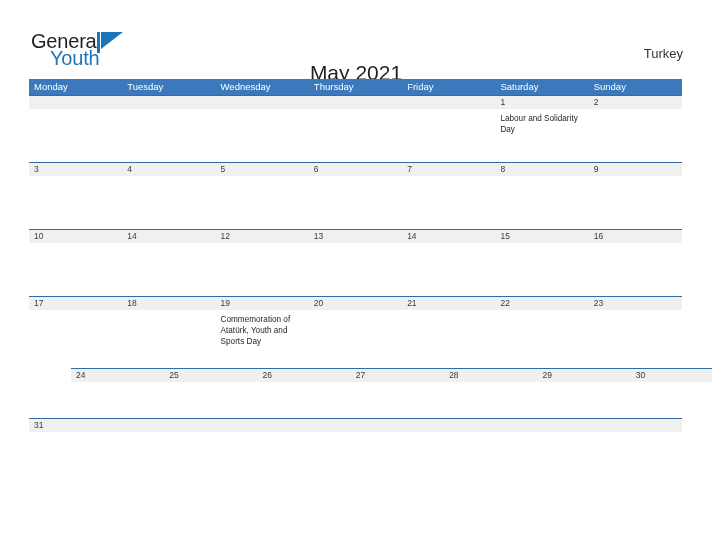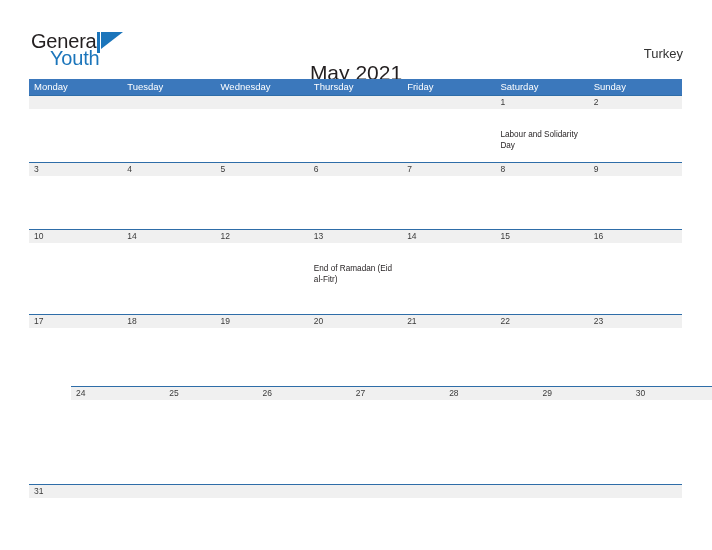--- a/index.html
+++ b/index.html
@@ -100,24 +100,24 @@
   }
 
   .week-row {
     width: 653px;
     border-top: 1.5px solid #2e6da8;
     box-sizing: border-box;
     background: #ffffff;
   }
   .week-row.r0 { height: 67px; }
   .week-row.r1 { height: 67px; }
-  .week-row.r2 { height: 85px; }
+  .week-row.r2 { height: 67px; }
   .week-row.r3 { height: 72px; }
   .week-row.r4 { height: 50px; margin-left: 42px; }
-  .week-row.r5 { height: 34px; margin-top: 48px; }
+  .week-row.r5 { height: 34px; }
 
   .numbers-band {
     display: flex;
     width: 653px;
     height: 13px;
     background: #f0f0f0;
   }
   .num-cell {
     width: 93.285px;
     height: 13px;
@@ -128,21 +128,21 @@
     box-sizing: border-box;
     font-family: "Liberation Sans", sans-serif;
   }
   .events-band {
     display: flex;
     width: 653px;
   }
   .event-cell {
     width: 93.285px;
     padding-left: 5px;
-    padding-top: 20px;
+    padding-top: 4px;
     padding-right: 4px;
     box-sizing: border-box;
     font-size: 8.2px;
     line-height: 11px;
     color: #231f20;
     font-family: "Liberation Sans", sans-serif;
   }
 </style>
 </head>
 <body>
@@ -223,37 +223,45 @@
         <div class="num-cell">12</div>
         <div class="num-cell">13</div>
         <div class="num-cell">14</div>
         <div class="num-cell">15</div>
         <div class="num-cell">16</div>
       </div>
       <div class="events-band">
         <div class="event-cell"></div>
         <div class="event-cell"></div>
         <div class="event-cell"></div>
-        <div class="event-cell">End of Ramadan (Eid al-Fitr)</div>
         <div class="event-cell"></div>
         <div class="event-cell"></div>
         <div class="event-cell"></div>
       </div>
     </div>
 
     <div class="week-row r3">
       <div class="numbers-band">
         <div class="num-cell">17</div>
         <div class="num-cell">18</div>
         <div class="num-cell">19</div>
         <div class="num-cell">20</div>
         <div class="num-cell">21</div>
         <div class="num-cell">22</div>
         <div class="num-cell">23</div>
       </div>
+      <div class="events-band">
+        <div class="event-cell"></div>
+        <div class="event-cell"></div>
+        <div class="event-cell">Commemoration of Atatürk, Youth and Sports Day</div>
+        <div class="event-cell"></div>
+        <div class="event-cell"></div>
+        <div class="event-cell"></div>
+        <div class="event-cell"></div>
+      </div>
     </div>
 
     <div class="week-row r4">
       <div class="numbers-band">
         <div class="num-cell">24</div>
         <div class="num-cell">25</div>
         <div class="num-cell">26</div>
         <div class="num-cell">27</div>
         <div class="num-cell">28</div>
         <div class="num-cell">29</div>

